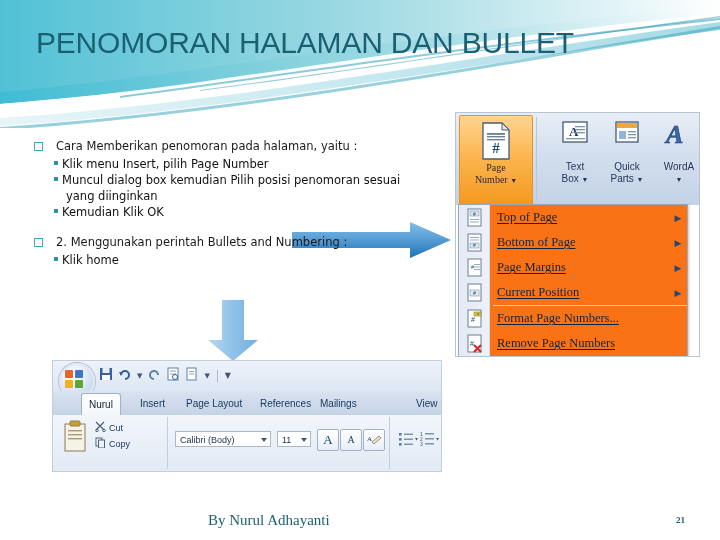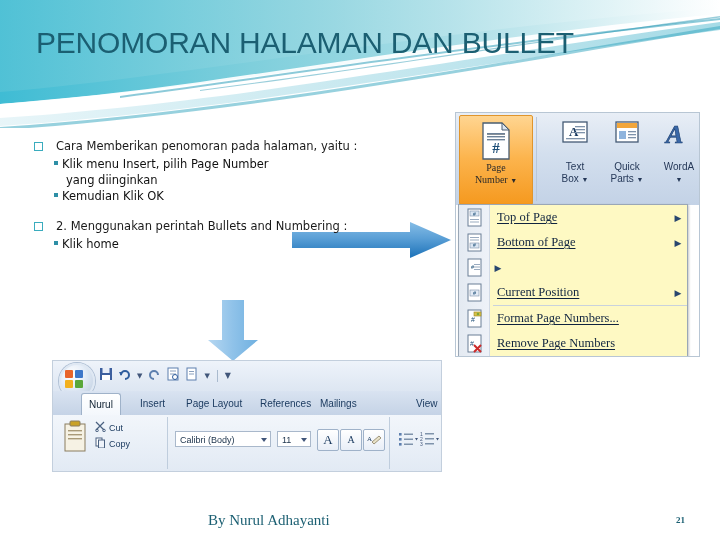--- a/index.html
+++ b/index.html
@@ -150,21 +150,21 @@
     top: 4px; height: 84px;
     width: 1px;
     background: #b9c7da;
   }
 
   
   .menu {
     position: absolute;
     left: 2px; top: 91px;
     width: 228px;
-    background: #fef9c3;
+    background: #f97316;
     border: 1px solid #9aa7b6;
     box-shadow: 1px 1px 2px rgba(0,0,0,0.22);
   }
   .menu-gutter {
     position: absolute;
     left: 0; top: 0;
     width: 30px; height: 100%;
     background: linear-gradient(to right, #e4eaf2, #eef2f8);
     border-right: 1px solid #d2dae5;
   }
@@ -392,20 +392,24 @@
 
 <div class="body-block">
   <div class="l1">
     <span class="sq"></span>
     <span>Cara Memberikan penomoran pada halaman, yaitu :</span>
   </div>
   <div class="l2">
     <span class="sq"></span>
     <span>Klik menu Insert, pilih Page Number</span>
   </div>
+  <div class="l2">
+    <span class="sq"></span>
+    <span>Muncul dialog box kemudian Pilih posisi penomoran sesuai</span>
+  </div>
   <div class="l2 cont">
     <span>yang diinginkan</span>
   </div>
   <div class="l2">
     <span class="sq"></span>
     <span>Kemudian Klik OK</span>
   </div>
   <div class="spacer"></div>
   <div class="l1">
     <span class="sq"></span>
@@ -544,20 +548,21 @@
     <div class="menu-item">
       <span class="mi-ico">
         <svg width="17" height="19" viewBox="0 0 17 19">
             <rect x="2" y="1" width="13" height="17" fill="#fff" stroke="#6b7f96"></rect>
             <text x="5" y="11" font-size="5.5" font-family="Liberation Sans, sans-serif" fill="#1d4e77">#</text>
             <rect x="8" y="6" width="6" height="1" fill="#9aabc0"></rect>
             <rect x="8" y="8.5" width="6" height="1" fill="#9aabc0"></rect>
             <rect x="8" y="11" width="6" height="1" fill="#9aabc0"></rect>
           </svg>
       </span>
+      <span class="mi-label">Page Margins</span>
       <span class="mi-arrow">▶</span>
     </div>
 
     <div class="menu-item">
       <span class="mi-ico">
         <svg width="17" height="19" viewBox="0 0 17 19">
             <rect x="2" y="1" width="13" height="17" fill="#fff" stroke="#6b7f96"></rect>
             <rect x="4" y="7" width="9" height="6" fill="#e3ebf5" stroke="#7d90a8" stroke-width="0.6"></rect>
             <text x="8.5" y="12" font-size="5.5" font-family="Liberation Sans, sans-serif" fill="#1d4e77" text-anchor="middle">#</text>
           </svg>

